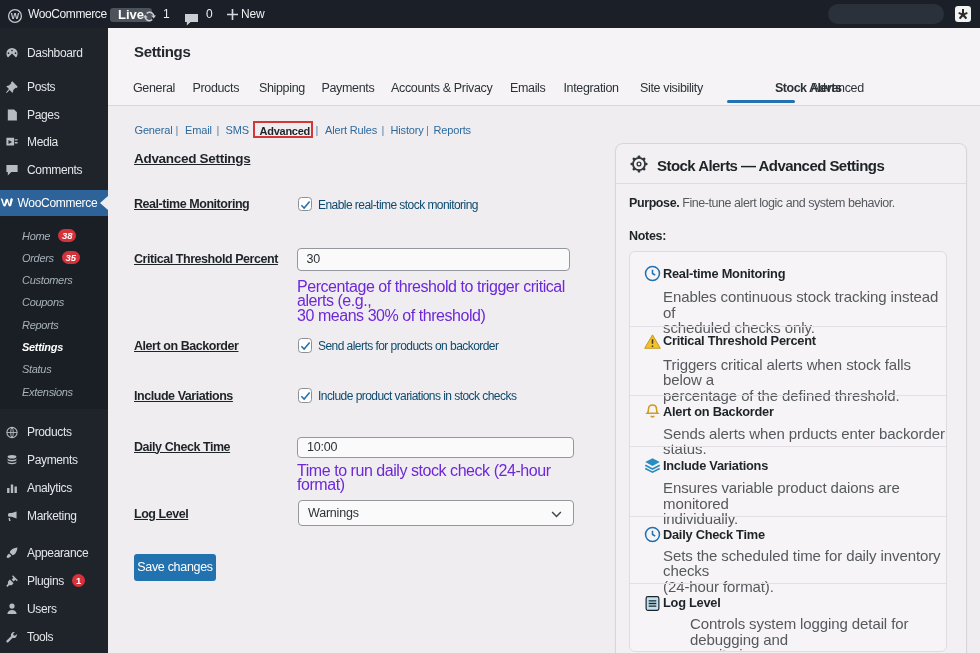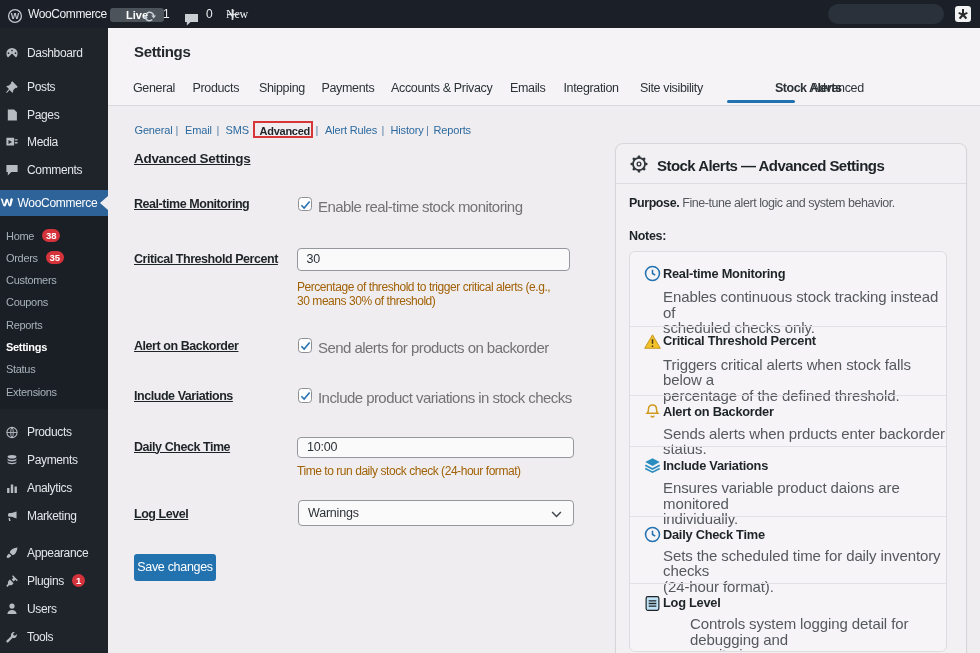--- a/index.html
+++ b/index.html
@@ -10,44 +10,44 @@
   #adminbar { position:absolute; left:0; top:0; width:980px; height:28px; background:#1a1f28; color:#edeff1; font-size:12px; z-index:50; letter-spacing:-0.2px; }
   #adminbar .item { position:absolute; top:0; height:28px; line-height:28px; }
 
   
   #sidebar { position:absolute; left:0; top:28px; width:108px; height:625px; background:#1f242b; color:#dfe3e7; font-size:12px; letter-spacing:-0.35px; }
   .m-item { position:relative; height:28px; display:flex; align-items:center; }
   .m-item.r27 { height:27.5px; }
   .m-item .mi { position:absolute; left:5px; width:14px; height:15px; display:flex; align-items:center; justify-content:center; }
   .m-item .txt { position:absolute; left:27px; color:#e3e6e9; }
   .sub { background:#1a1f26; padding:8.5px 0 6px 0; }
-  .sub a { display:block; height:22.3px; line-height:22px; padding-left:6px; color:#a8b1b9; font-size:11px; letter-spacing:-0.3px; }
+  .sub a { display:block; height:22.3px; line-height:22px; padding-left:22px; color:#a8b1b9; font-size:11px; letter-spacing:-0.3px;font-style:italic; }
   .sub a.current { color:#fff; font-weight:bold; }
   .badge { display:inline-block; min-width:11px; height:13px; line-height:13px; background:#d5333c; color:#fff; border-radius:8px; font-size:9.5px; text-align:center; padding:0 4px; font-weight:bold; vertical-align:1px; margin-left:5px; letter-spacing:0;}
   #woo-current { position:relative; height:26px; background:#2d6399; color:#fff; display:flex; align-items:center; font-size:12px; }
   #woo-current .arrow { position:absolute; right:0; top:50%; margin-top:-7px; width:0; height:0; border-top:7px solid transparent; border-bottom:7px solid transparent; border-right:8px solid #f0edf0; }
 
   
   #content { position:absolute; left:108px; top:28px; width:872px; height:625px; }
   #chead { position:absolute; left:0; top:0; width:872px; height:78px; background:#f5f3f5; border-bottom:1px solid #d9d7db; }
   #ctitle { position:absolute; left:26px; top:14.5px; font-size:15px; font-weight:bold; color:#23282d; letter-spacing:-0.35px; }
   .tab { position:absolute; top:53px; font-size:12.5px; color:#2c3338; letter-spacing:-0.35px; white-space:nowrap; }
   #tab-underline { position:absolute; top:72px; height:3px; background:#2271b1; border-radius:2px; }
 
   .sn { position:absolute; top:95.5px; font-size:11px; color:#2b6a9f; letter-spacing:-0.15px; white-space:nowrap; }
   .snsep { color:#5a82a6; }
   #advbox { position:absolute; left:145px; top:93px; width:60px; height:17px; border:2px solid #d63638; }
   #advtxt { position:absolute; left:151.5px; top:96.5px; font-size:11px; font-weight:bold; color:#1d2327; letter-spacing:-0.25px; }
 
   .bold-lbl { position:absolute; font-size:12.5px; font-weight:bold; color:#1d2327; letter-spacing:-0.45px; white-space:nowrap;text-decoration:underline; }
-  .ctl-txt { position:absolute; font-size:15px; color:#737373; letter-spacing:-0.55px; white-space:nowrap; }
+  .ctl-txt { position:absolute; font-size:12px; color:#0c4a6e; letter-spacing:-0.55px; white-space:nowrap; }
   .cb { position:absolute; width:14px; height:14.5px; border:1px solid #8c8f94; border-radius:3.5px; background:#fff; }
   .cb svg { position:absolute; left:1px; top:2px; }
   .inp { position:absolute; background:#fbfafb; border:1px solid #94979c; border-radius:4px; font-size:12.5px; color:#2c3338; display:flex; align-items:center; padding:0 9px; letter-spacing:-0.2px; }
-  .desc { position:absolute; color:#a16207; font-size:12px; line-height:14.5px; letter-spacing:-0.45px; }
+  .desc { position:absolute; color:#6d28d9; font-size:16px; line-height:14.5px; letter-spacing:-0.45px; }
   #savebtn { position:absolute; left:26px; top:525.5px; width:82px; height:27px; background:#2372b0; color:#fff; font-size:12.5px; border-radius:3px; display:flex; align-items:center; justify-content:center; letter-spacing:-0.3px; }
 
   
   #card { position:absolute; left:615px; top:143px; width:352px; height:525px; background:#f2f0f2; border:1px solid #d8d6da; border-radius:8px; box-shadow:0 1px 2px rgba(0,0,0,.06); }
   #card-h { position:absolute; left:0; top:0; width:100%; height:40px; border-bottom:1px solid #dedce0; }
   #card-title { position:absolute; left:41px; top:13px; font-size:15px; font-weight:bold; color:#1d2327; letter-spacing:-0.55px; white-space:nowrap; }
   #purpose { position:absolute; left:13px; top:52px; font-size:12.5px; color:#55595e; letter-spacing:-0.45px; white-space:nowrap; }
   #purpose b { color:#1d2327; letter-spacing:-0.4px; }
   #notes-lbl { position:absolute; left:13px; top:84.5px; font-size:12.5px; font-weight:bold; color:#1d2327; letter-spacing:-0.3px; }
   #ncard { position:absolute; left:13px; top:107px; width:318px; height:401px; background:#f6f4f6; border:1px solid #dedce0; border-radius:6px; overflow:hidden; }
@@ -60,39 +60,39 @@
 <body>
 
 <div id="adminbar">
   <div class="item" style="left:7px; top:6px; height:16px;">
     <svg width="16" height="16" viewBox="0 0 16 16">
         <circle cx="8" cy="8" r="6.4" fill="none" stroke="#c3c9cf" stroke-width="1.3"></circle>
         <text x="8" y="11.2" font-size="9" font-weight="bold" fill="#c3c9cf" text-anchor="middle" font-family="Liberation Sans">W</text>
       </svg>
   </div>
   <div class="item" style="left:28px; letter-spacing:-0.4px;">WooCommerce</div>
-  <div class="item" style="left:110px; top:7.5px; height:14px; line-height:14px; background:#4c535b; color:#fff; font-size:11px; font-weight:bold; padding:0 16px; border-radius:3px; letter-spacing:0;">Live</div>
+  <div class="item" style="left:110px; top:7.5px; height:14px; line-height:14px; background:#4c535b; color:#fff; font-size:13px; font-weight:bold; padding:0 8px; border-radius:3px; letter-spacing:0;">Live</div>
   <div class="item" style="left:142px; top:6px; height:16px;">
     <svg width="15" height="15" viewBox="0 0 20 20">
         <path fill="#c9ced3" d="M10.2 3.3c3.2 0 5.9 2.3 6.5 5.3h2l-3.2 3.9-3.2-3.9h2.2c-.6-1.9-2.3-3.2-4.3-3.2-1.3 0-2.4.5-3.2 1.4L5.6 5.2c1.2-1.2 2.8-1.9 4.6-1.9zM9.8 16.7c-3.2 0-5.9-2.3-6.5-5.3h-2l3.2-3.9 3.2 3.9H5.5c.6 1.9 2.3 3.2 4.3 3.2 1.3 0 2.4-.5 3.2-1.4l1.4 1.6c-1.2 1.2-2.8 1.9-4.6 1.9z"></path>
       </svg>
   </div>
   <div class="item" style="left:163px;">1</div>
   <div class="item" style="left:184px; top:7.5px; height:14px;">
     <svg width="15" height="13" viewBox="0 0 16 14">
         <path fill="#c9ced3" d="M1 1h14v8.6H7l-4 3.9V9.6H1z"></path>
       </svg>
   </div>
   <div class="item" style="left:206px;">0</div>
   <div class="item" style="left:227px; display:flex; align-items:center;">
       <svg width="11" height="11" viewBox="0 0 12 12">
         <path stroke="#d5d9dd" stroke-width="1.8" d="M6 0v12M0 6h12"></path>
       </svg>
     </div>
-  <div class="item" style="left:226px;font-family:Liberation Serif, serif;">New</div>
+  <div class="item" style="left:241px;">New</div>
   <div style="position:absolute; left:828px; top:4px; width:116px; height:20px; border-radius:10px; background:#2a313a;"></div>
   <div style="position:absolute; left:955px; top:6px; width:16px; height:16px; background:#f3f3f3; border-radius:3px;">
     <svg style="position:absolute;left:2px;top:2px;" width="12" height="12" viewBox="0 0 12 12">
         <path fill="#2b2b2b" d="M5 1h2v4.2l3-1.2.7 1.8L7.8 7l2.4 3-1.6 1.2L6 8.4 3.4 11.2 1.8 10l2.4-3L1.3 5.8 2 4l3 1.2z"></path>
       </svg>
   </div>
 </div>
 
 <div id="sidebar">
   <div style="height:11px"></div>

